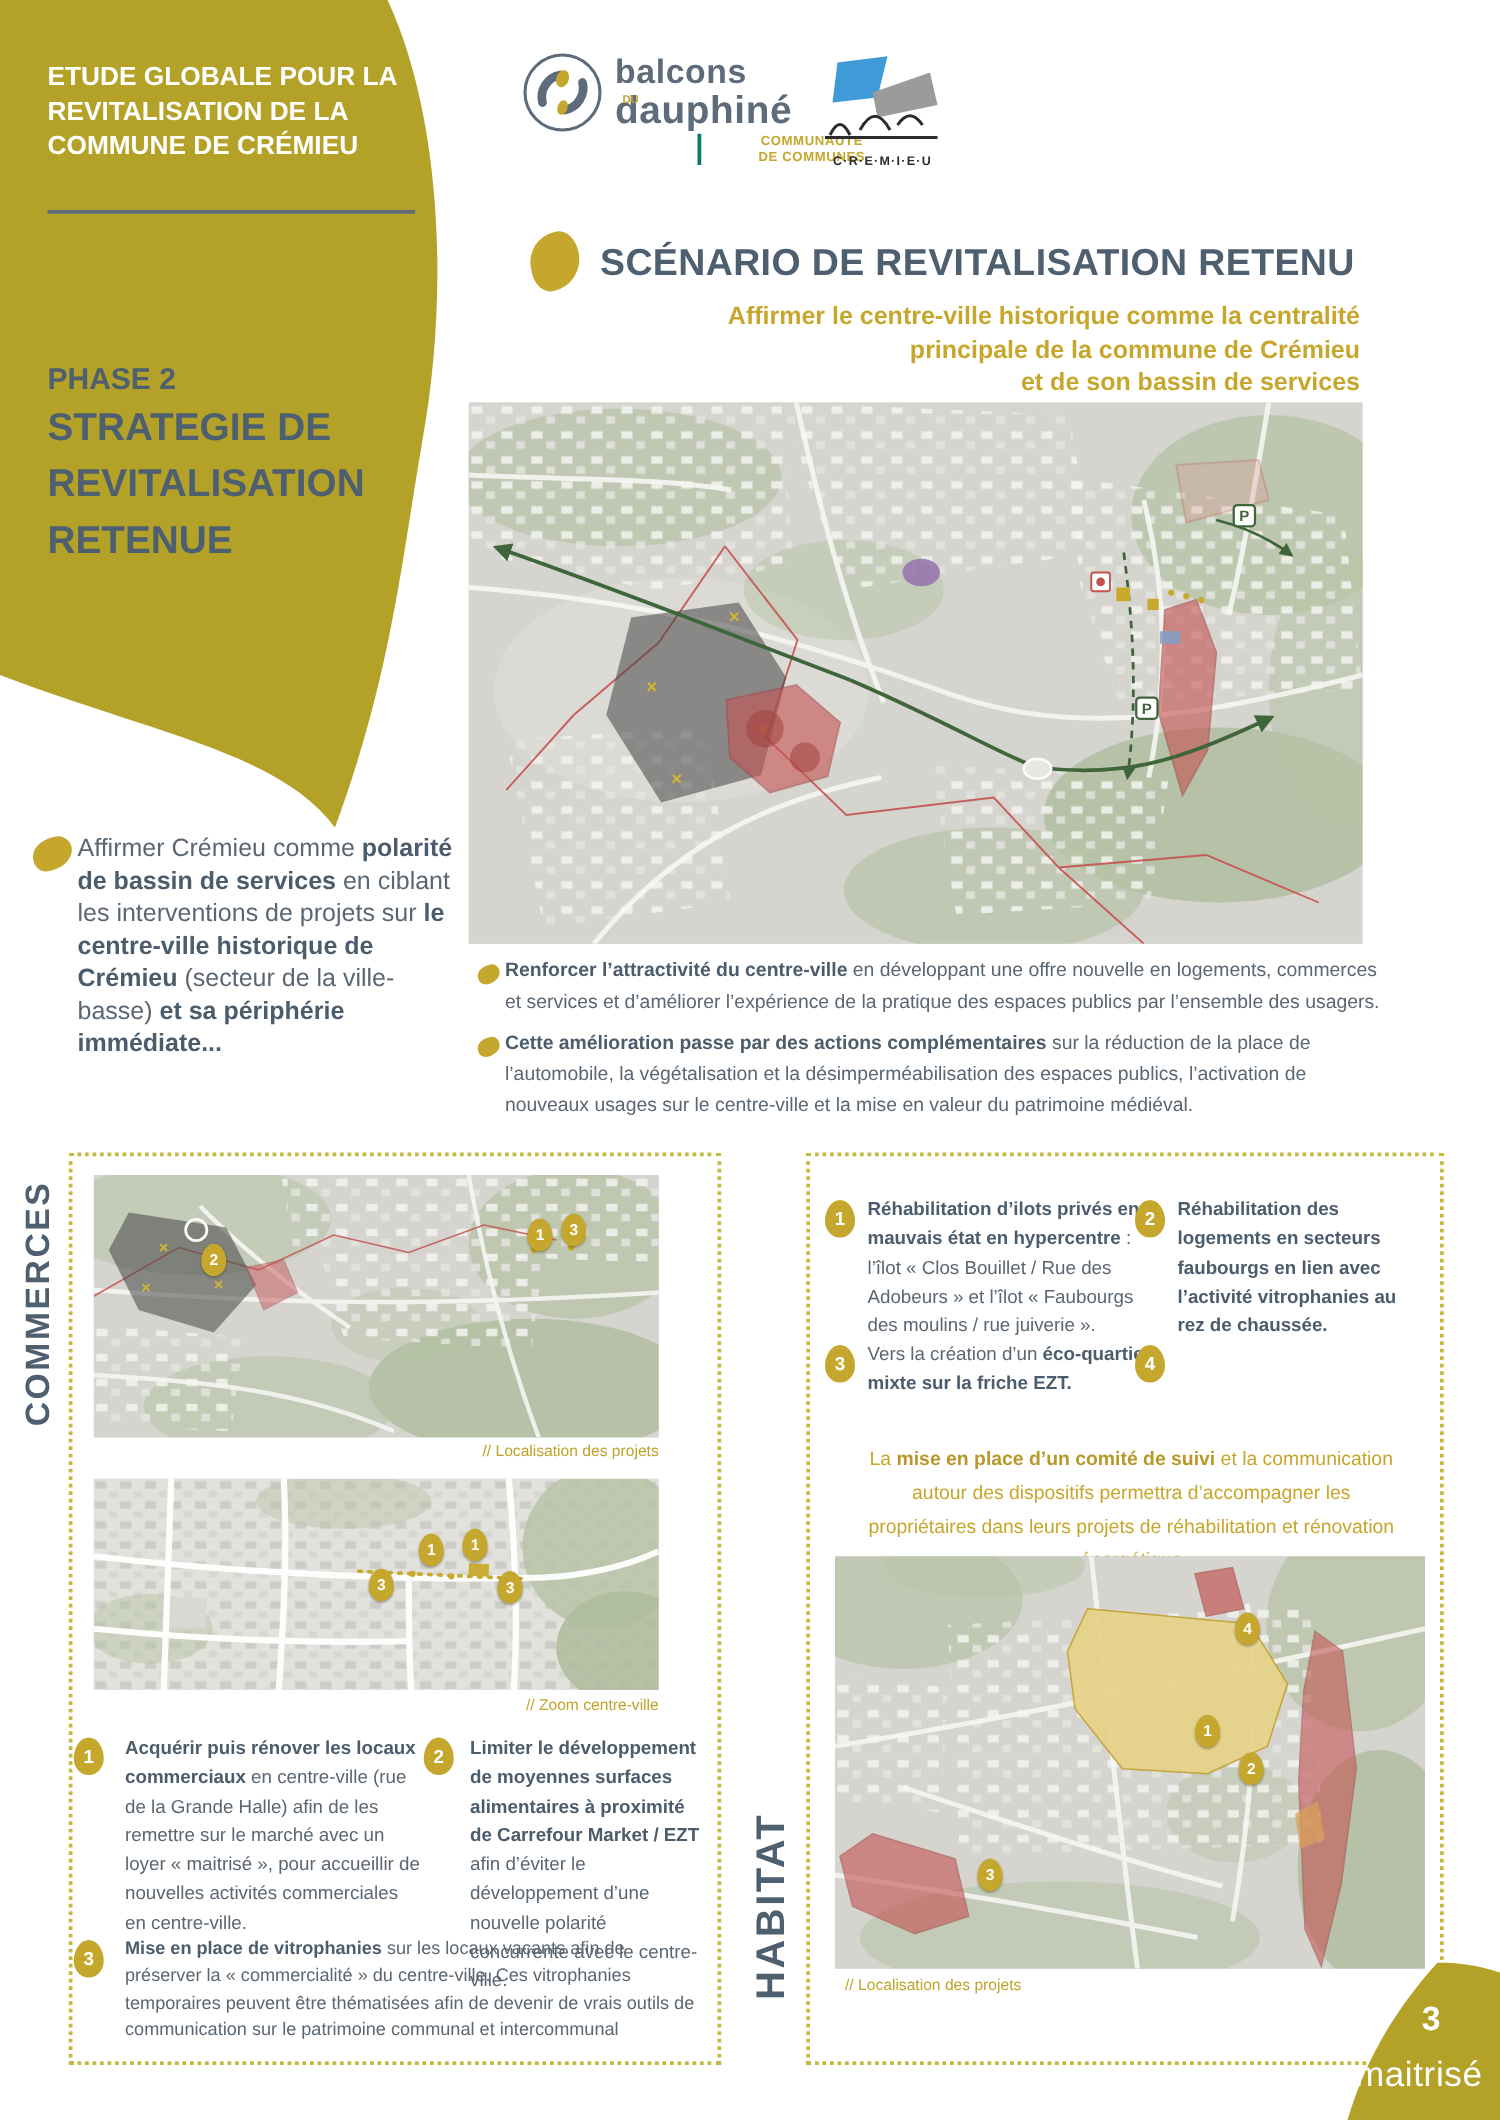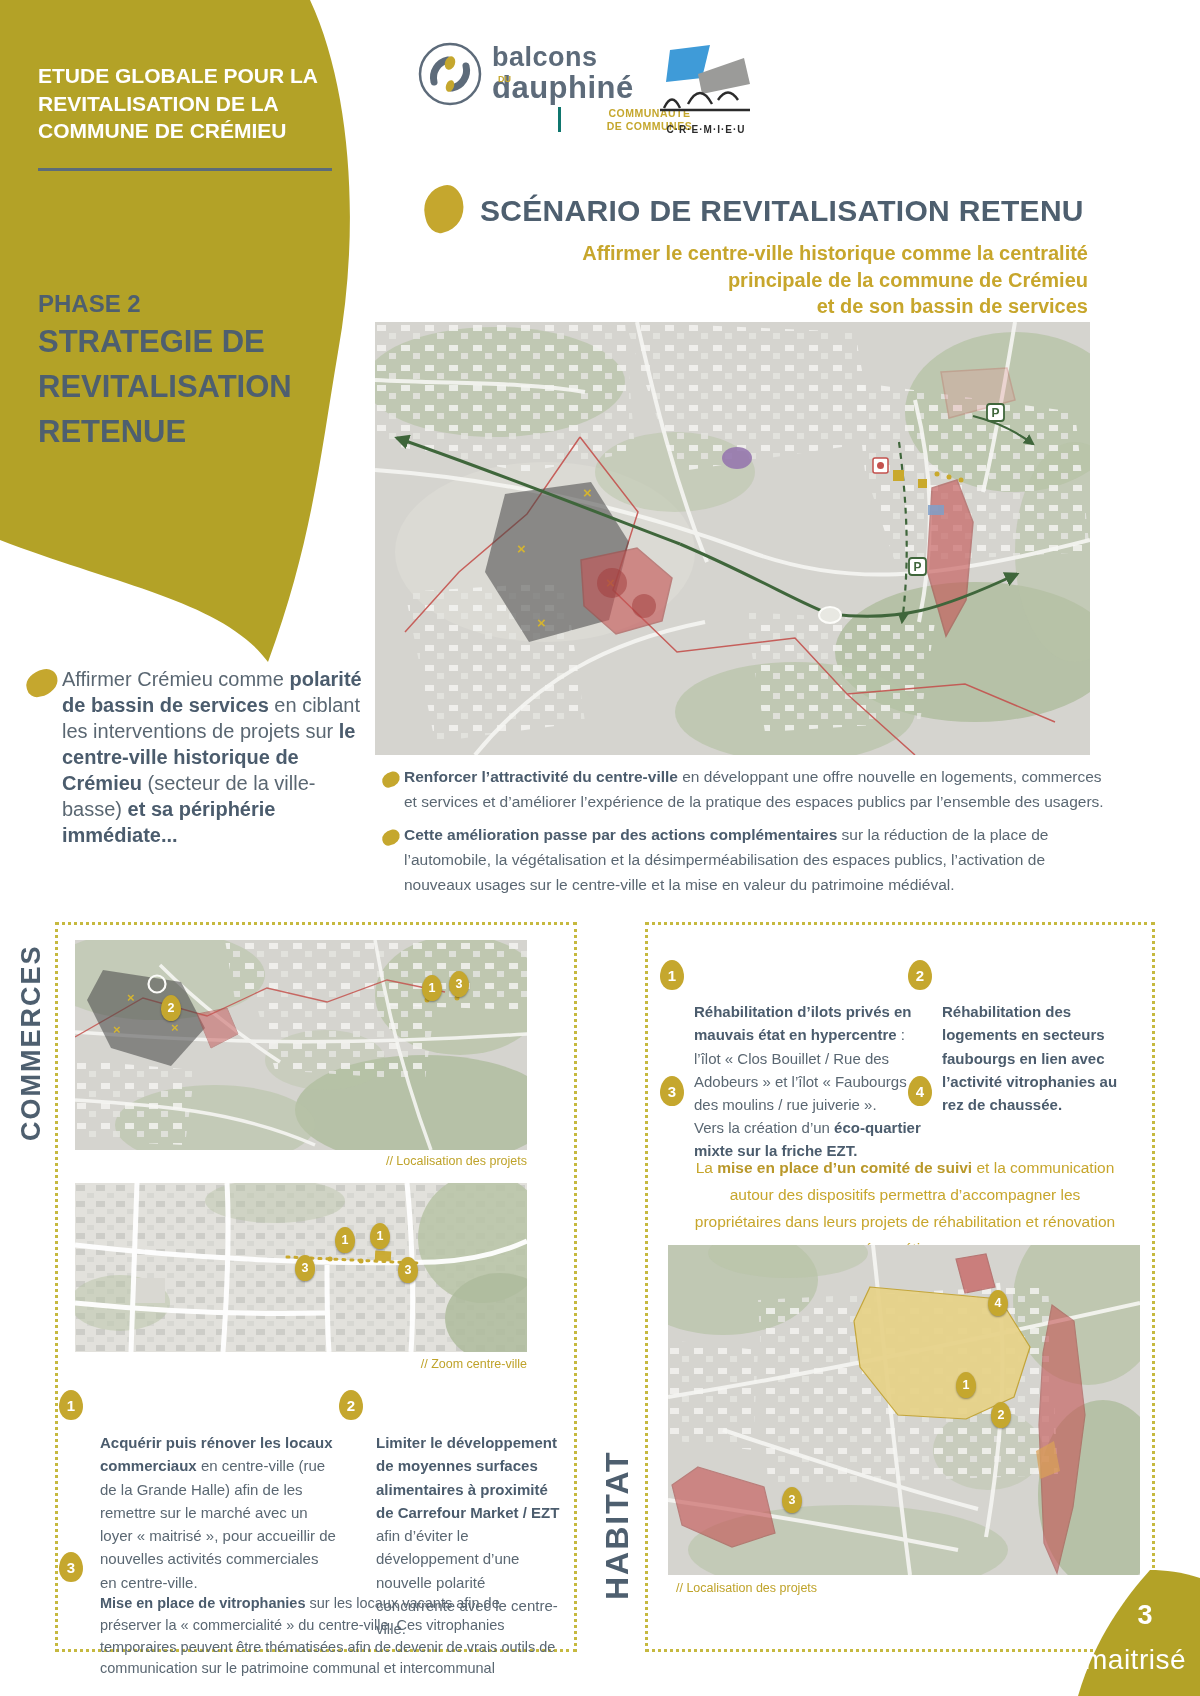--- a/index.html
+++ b/index.html
@@ -5,21 +5,21 @@
   html,body{margin:0;padding:0;background:#fff;}
   *{box-sizing:border-box;}
   .page{position:relative;width:1200px;height:1696px;background:#fff;overflow:hidden;
         font-family:"Liberation Sans",sans-serif;color:#5a6772;}
   .abs{position:absolute;}
   .pre{white-space:pre-line;}
   .b{font-weight:bold;color:#4b5c6d;}
   .gold-note .b{color:#b9982a;}
 
   
-  .mast-title{left:38px;top:62px;width:312px;color:#fff;font-weight:bold;font-size:21px;line-height:1.32;}
+  .mast-title{left:38px;top:48px;width:312px;color:#fff;font-weight:bold;font-size:21px;line-height:1.32;}
   .divider{left:38px;top:168px;width:294px;height:3px;background:#5c6c79;}
   .program{left:38px;top:190px;width:300px;color:#fff;font-weight:bold;font-style:italic;font-size:20px;line-height:1.4;}
   .phase-label{left:38px;top:290px;font-size:24px;font-weight:bold;color:#4e5f6f;}
   .phase-title{left:38px;top:320px;width:330px;font-size:31px;font-weight:bold;color:#4e5f6f;line-height:1.45;}
 
   
   .balcons-words{left:492px;top:44px;width:240px;color:#5d6b7a;line-height:1;}
   .balcons-w1{font-size:27px;font-weight:bold;letter-spacing:.5px;}
   .balcons-du{position:absolute;left:6px;top:31px;font-size:9px;font-weight:bold;color:#c5a72e;}
   .balcons-w2{font-size:31px;font-weight:bold;letter-spacing:.5px;margin-top:1px;padding-left:0px;}
@@ -42,21 +42,21 @@
       display:flex;align-items:center;justify-content:center;box-shadow:0 1px 2px rgba(0,0,0,.35);}
 
   .intro{left:62px;top:666px;width:312px;font-size:20px;line-height:1.3;color:#5a6772;}
   .kp-text{width:700px;font-size:15.5px;line-height:1.62;color:#5a6772;}
 
   .dash-box{border:3px dotted #c6b93f;}
   .v-label{writing-mode:vertical-rl;transform:rotate(180deg);font-weight:bold;color:#4e5f6f;
            letter-spacing:2px;display:flex;align-items:center;justify-content:center;}
   .map-frame{background:#d5d4cf;overflow:hidden;}
   .map-caption{font-size:12.5px;color:#bfa32a;}
-  .item-text{font-size:15px;line-height:1.55;color:#5a6772;margin-top:44px;}
+  .item-text{font-size:15px;line-height:1.55;color:#5a6772;}
   .gold-note{left:685px;top:1154px;width:440px;text-align:center;font-size:15.5px;line-height:1.75;color:#c7a62c;}
 
   .page-num{left:1085px;top:1600px;width:120px;text-align:center;color:#fff;font-size:27px;font-weight:bold;}
   .brand{left:1070px;top:1644px;width:130px;text-align:center;color:#fff;font-size:28px;letter-spacing:.5px;}
 </style>
 </head>
 <body>
 
 <div class="page">
 

